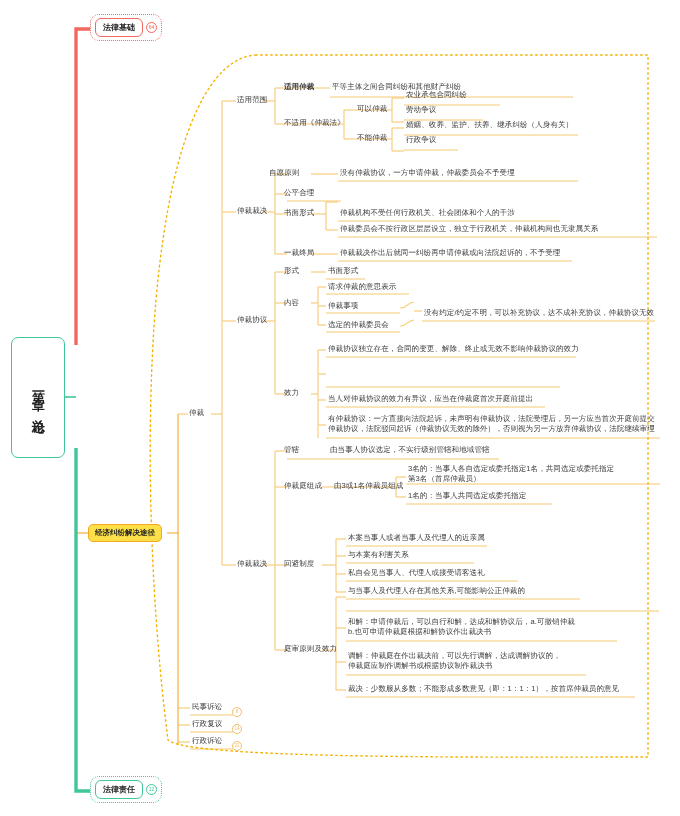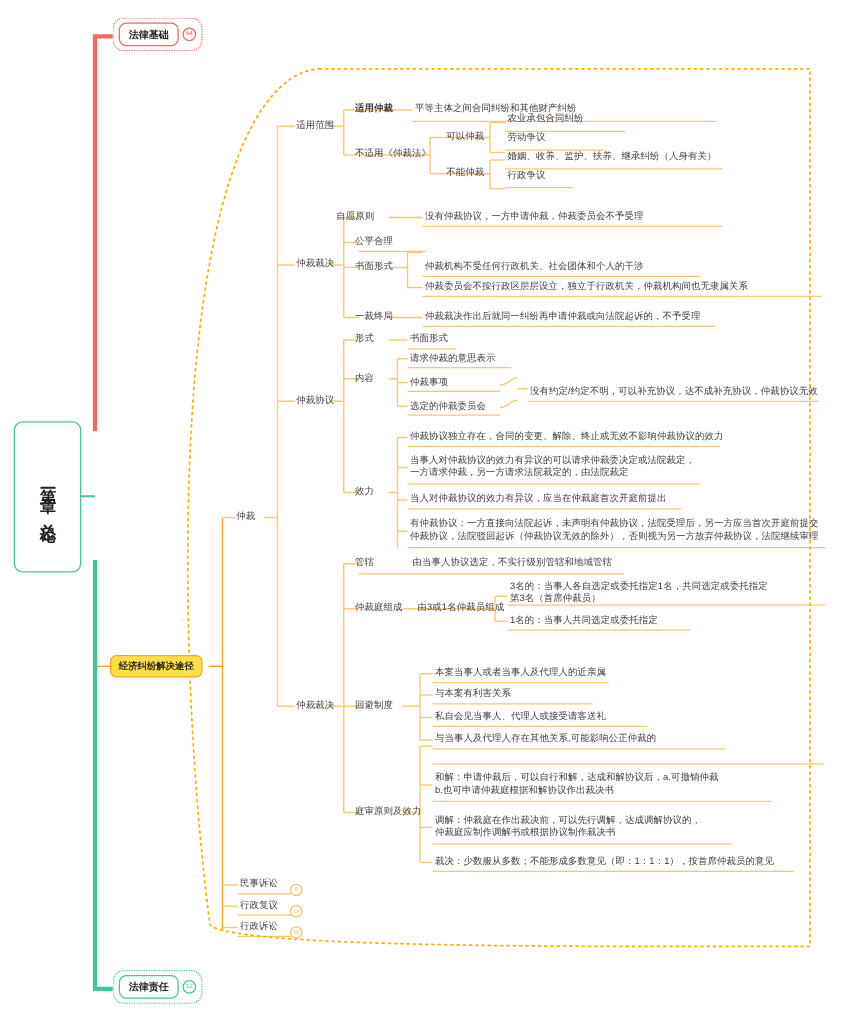--- a/index.html
+++ b/index.html
@@ -286,22 +286,20 @@
   <div class="lbl" style="left:328px;top:266px;">书面形式</div>
 
   <div class="lbl" style="left:284px;top:298px;">内容</div>
   <div class="lbl" style="left:328px;top:282px;">请求仲裁的意思表示</div>
   <div class="lbl" style="left:328px;top:301px;">仲裁事项</div>
   <div class="lbl" style="left:328px;top:320px;">选定的仲裁委员会</div>
   <div class="lbl" style="left:424px;top:308px;">没有约定/约定不明，可以补充协议，达不成补充协议，仲裁协议无效</div>
 
   <div class="lbl" style="left:284px;top:388px;">效力</div>
   <div class="lbl wrapbox" style="left:328px;top:344px;">仲裁协议独立存在，合同的变更、解除、终止或无效不影响仲裁协议的效力</div>
-  <div class="lbl wrapbox" style="left:328px;top:363px;">当事人对仲裁协议的效力有异议的可以请求仲裁委决定或法院裁定，
-一方请求仲裁，另一方请求法院裁定的，由法院裁定</div>
   <div class="lbl wrapbox" style="left:328px;top:394px;">当人对仲裁协议的效力有异议，应当在仲裁庭首次开庭前提出</div>
   <div class="lbl wrapbox" style="left:328px;top:414px;">有仲裁协议：一方直接向法院起诉，未声明有仲裁协议，法院受理后，另一方应当首次开庭前提交
 仲裁协议，法院驳回起诉（仲裁协议无效的除外），否则视为另一方放弃仲裁协议，法院继续审理</div>
 
   <div class="lbl" style="left:237px;top:559px;">仲裁裁决</div>
 
   <div class="lbl" style="left:284px;top:445px;">管辖</div>
   <div class="lbl" style="left:330px;top:445px;">由当事人协议选定，不实行级别管辖和地域管辖</div>
 
   <div class="lbl" style="left:284px;top:481px;">仲裁庭组成</div>

